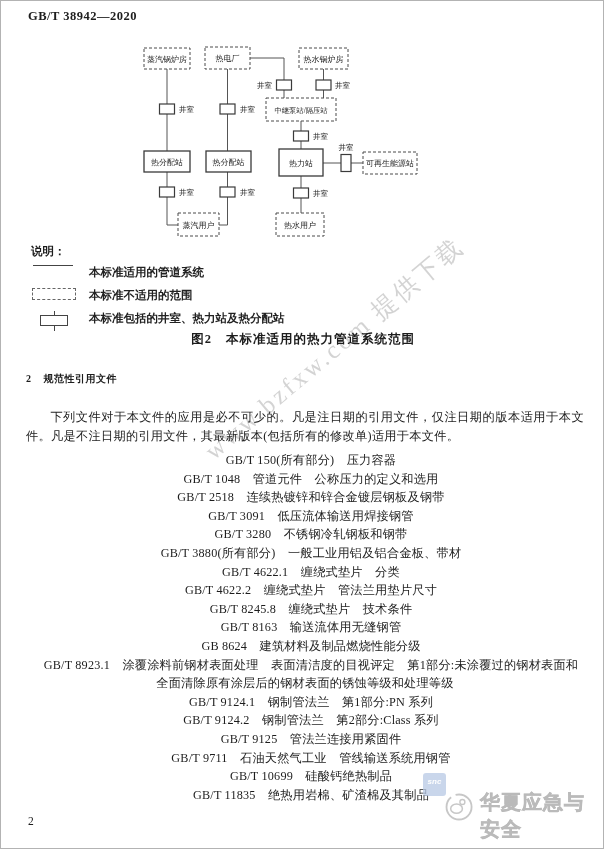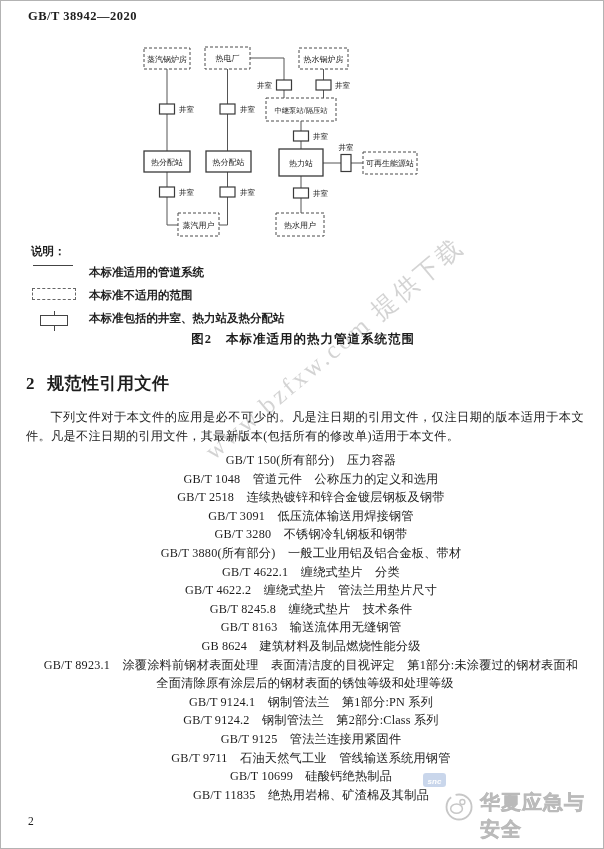--- a/index.html
+++ b/index.html
@@ -31,40 +31,40 @@
   .legend-label { font-weight:600; color:#222; }
   .lg-line { display:inline-block; width:40px; height:0; border-top:1.4px solid #444; margin-left:2px; }
   .lg-dash { display:inline-block; width:44px; height:12px; border:1px dashed #666; margin-left:1px; }
   .lg-wrap { position:relative; display:inline-block; width:44px; height:20px; margin-left:1px; }
   .lg-vline { position:absolute; left:50%; top:0; bottom:0; border-left:1px solid #444; }
   .lg-rect { position:absolute; left:8px; top:4px; width:28px; height:11px; border:1.4px solid #444; background:#fff; }
 
   .fig-caption { position:absolute; left:0; width:604px; top:330px; text-align:center; font-weight:bold; font-size:12.5px; letter-spacing:1px; }
   .fig-caption .fig-no { margin-right:14px; }
 
-  .sec-heading { position:absolute; left:25px; top:371px; font-weight:bold; font-size:17px; letter-spacing:.5px; }
+  .sec-heading { position:absolute; left:25px; top:371px; font-weight:bold; font-size:10px; letter-spacing:.5px; }
   .sec-heading .sec-no { margin-right:12px; }
 
   .intro { position:absolute; left:25px; top:407px; width:558px; font-size:12.2px; line-height:19px; text-indent:2em; text-align:justify; letter-spacing:.3px; }
 
   .refs { position:absolute; left:25px; top:450px; width:558px; font-size:12.2px; line-height:18.6px; letter-spacing:.2px;text-align:center; }
   .ref-item { text-indent:12px; }
 
   .page-no { position:absolute; left:27px; top:814px; font-size:11.5px; }
 
   
   .wm-diagonal {
     position:absolute; left:128px; top:330px; width:415px; height:40px;
     transform:rotate(-40deg); transform-origin:center;
     font-size:25px; letter-spacing:3px; text-align:center;
     color:#a9a9a9; opacity:.5; white-space:nowrap; pointer-events:none;
     font-family:"Liberation Serif","DejaVu Serif",serif;
   }
   .snc-badge {
-    position:absolute; left:422px; top:772px; width:23px; height:14px;
+    position:absolute; left:422px; top:772px; width:23px; height:23px;
     background:#b7c9e5; opacity:.75; border-radius:3px; color:#fff;
     font-size:8px; font-weight:bold; font-style:italic; text-align:center; line-height:17px;
     font-family:"Liberation Sans","DejaVu Sans",sans-serif;
   }
   .brand { position:absolute; left:443px; top:788px; display:flex; align-items:flex-start; opacity:.62; }
   .brand-logo { width:36px; height:36px; margin-right:6px; }
   .brand-text { font-size:20px; font-weight:bold; color:#9d9d9d; letter-spacing:1px;
     -webkit-text-stroke:.5px #909090; }
 </style>
 </head>

